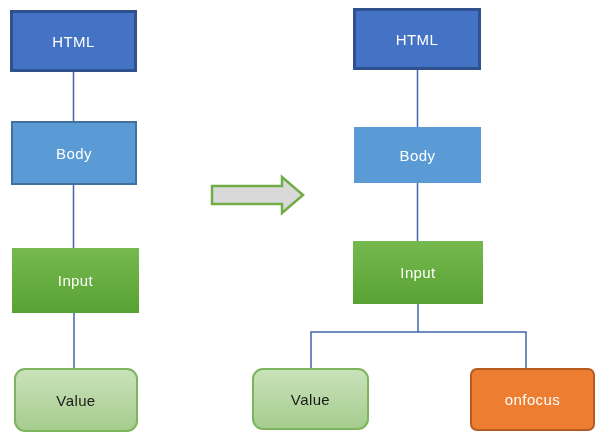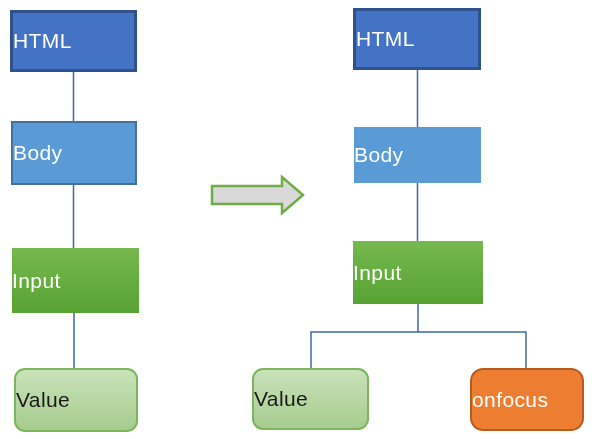--- a/index.html
+++ b/index.html
@@ -18,23 +18,23 @@
   .lines-svg {
     position: absolute;
     left: 0; top: 0;
     width: 604px; height: 439px;
     z-index: 1;
   }
   .node {
     position: absolute;
     display: flex;
     align-items: center;
-    justify-content: flex-start;
+    justify-content: center;
     box-sizing: border-box;
-    font-size: 21px;
+    font-size: 15px;
     letter-spacing: 0.4px;
     z-index: 2;
     color: #ffffff;
   }
   
   .l-html  { left: 10px;  top: 10px;  width: 127px; height: 62px;
              background: #4472C4; border: 3px solid #2F528F; }
   .l-body  { left: 11px;  top: 121px; width: 126px; height: 64px;
              background: #5B9BD5; border: 2px solid #41719C; }
   .l-input { left: 12px;  top: 248px; width: 127px; height: 65px;
@@ -45,23 +45,23 @@
   
   .r-html  { left: 353px; top: 8px;   width: 128px; height: 62px;
              background: #4472C4; border: 3px solid #2F528F; }
   .r-body  { left: 354px; top: 127px; width: 127px; height: 56px;
              background: #5B9BD5; }
   .r-input { left: 353px; top: 241px; width: 130px; height: 63px;
              background: linear-gradient(180deg, #76B94F 0%, #58A233 100%); }
   .r-value { left: 252px; top: 368px; width: 117px; height: 62px;
              background: linear-gradient(180deg, #C9E2BA 0%, #A6CC8E 100%);
              border: 2px solid #7CB55C; border-radius: 11px; color: #1a1a1a; }
-  .r-onfocus { left: 470px; top: 368px; width: 114px; height: 63px;
+  .r-onfocus { left: 470px; top: 368px; width: 125px; height: 63px;
              background: #ED7D31; border: 2.5px solid #B85B1E;
-             border-radius: 13px; }
+             border-radius: 7px; }
 </style>
 </head>
 <body>
 
 <div class="canvas">
 
   <svg class="lines-svg" viewBox="0 0 604 439">
 
     <line x1="73.5" y1="72" x2="73.5" y2="121" stroke-width="1.5" stroke="#3E66A8"></line>
     <line x1="73.5" y1="185" x2="73.5" y2="248" stroke-width="1.5" stroke="#3E66A8"></line>

